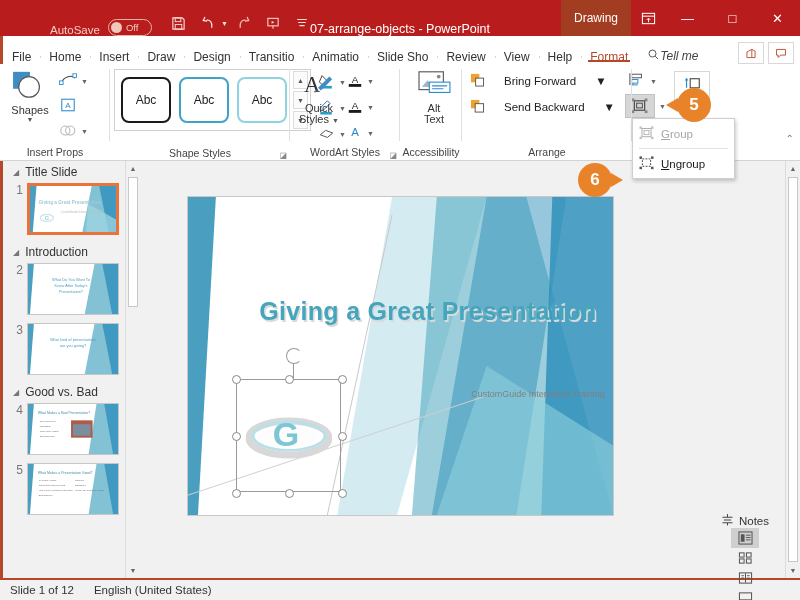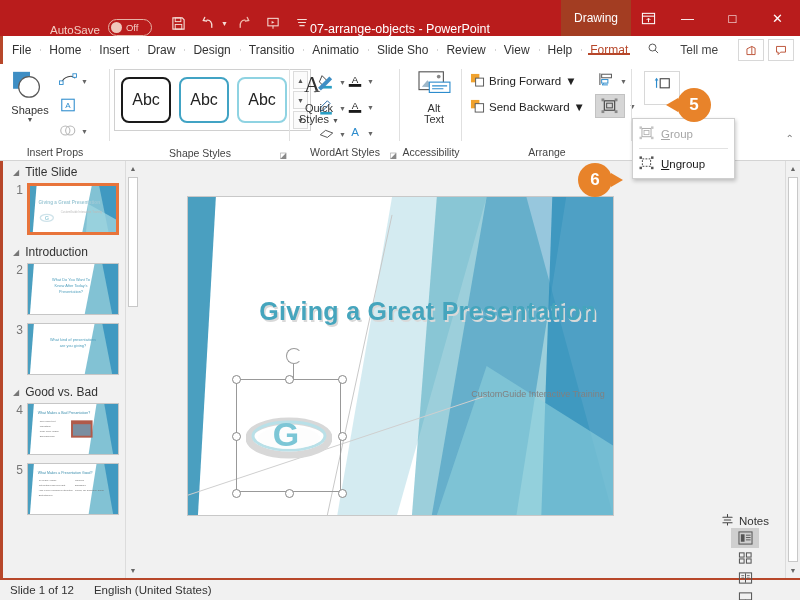--- a/index.html
+++ b/index.html
@@ -35,35 +35,35 @@
   .tb-right { margin-left: auto; display: flex; align-items: center; height: 36px; }
   .drawing-tab {
     background: #a33d22; color: #fff; font-size: 12px;
     padding: 0 13px; height: 36px; display: flex; align-items: center;
   }
   .ribbon-display { width: 34px; height: 36px; display: flex; align-items: center; justify-content: center; }
   .wincap { width: 45px; height: 36px; display: flex; align-items: center; justify-content: center; color: #fff; font-size: 13px; }
 
   
   .tabsbar {
-    height: 28px; background: #fff; display: flex; align-items: center;
+    height: 28px; background: #fff; display: flex; align-items: flex-end;
     border-left: 3px solid #b7472a; position: relative;
   }
   .tab {
     font-size: 12px; color: #333; padding: 0 9px; display: flex; align-items: center;
     position: relative; white-space: nowrap;
   }
   .tab + .tab::before {
     content: ""; position: absolute; left: 0; top: 6px; bottom: 6px; width: 1px; background: #d4d4d4;
   }
   .tab.active { color: #b7472a; }
   .tab.active::after {
     content: ""; position: absolute; left: 7px; right: 7px; bottom: 2px; height: 2px; background: #b7472a;
   }
-  .tellme { display: flex; align-items: center; gap: 20px; padding: 0 10px; font-size: 12px; color: #444; }
+  .tellme { display: flex; align-items: center; gap: 0; padding: 0 10px; font-size: 12px; color: #444; font-style: italic; }
   .tabs-right { margin-left: auto; display: flex; align-items: center; gap: 4px; padding-right: 6px; }
   .icon-box {
     width: 26px; height: 22px; border: 1px solid #d8d8d8; display: flex;
     align-items: center; justify-content: center;
   }
 
   
   .ribbon {
     height: 97px; background: #fff; border-bottom: 1px solid #d4d4d4;
     display: flex; position: relative;
@@ -88,34 +88,34 @@
 
   .smallrow { display: flex; align-items: center; gap: 2px; height: 24px; padding: 0 3px; font-size: 11.5px; color: #222; }
   .smallrow .caret { font-size: 7px; color: #666; margin-left: 2px; }
 
   
   .gallery {
     border: 1px solid #d0d0d0; display: flex; align-items: center; height: 62px; padding: 0 2px; margin-top: 2px;
   }
   .styleitem {
     width: 50px; height: 46px; border-radius: 8px; display: flex; align-items: center; justify-content: center;
-    font-size: 16px; color: #222; margin: 0 4px; background: #fff;
+    font-size: 12px; color: #222; margin: 0 4px; background: #fff;
   }
   .s1 { border: 2.5px solid #1a1a1a; }
   .s2 { border: 2px solid #41a3c4; }
   .s3 { border: 2px solid #8fd3e2; }
   .gal-nav { display: flex; flex-direction: column; justify-content: space-between; height: 58px; margin-left: 2px; }
   .gal-nav div {
     width: 15px; height: 18px; border: 1px solid #dcdcdc; background: #fbfbfb;
     display: flex; align-items: center; justify-content: center; font-size: 7px; color: #555;
   }
 
   
   .arr-btn {
-    display: flex; align-items: center; gap: 4px; height: 24px; padding: 0 4px;
+    display: flex; align-items: center; gap: 19px; height: 24px; padding: 0 4px;
     font-size: 11.5px; color: #222; white-space: nowrap;
   }
   .grp-icon-btn {
     width: 30px; height: 24px; display: flex; align-items: center; justify-content: center;
   }
   .grp-icon-btn.pressed { background: #d6d6d6; border: 1px solid #c2c2c2; }
 
   
   .callout {
     position: absolute; width: 34px; height: 34px; border-radius: 50%;

